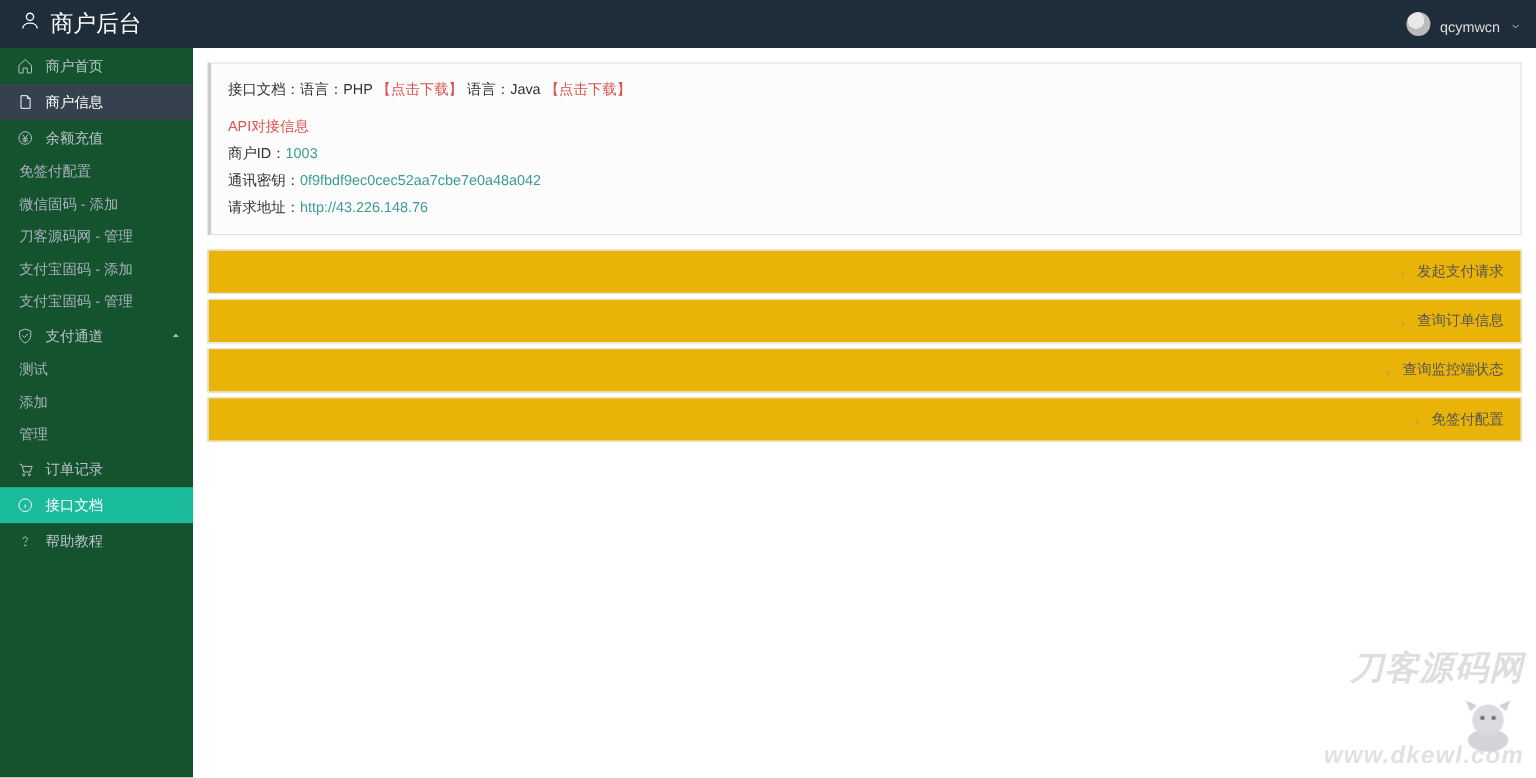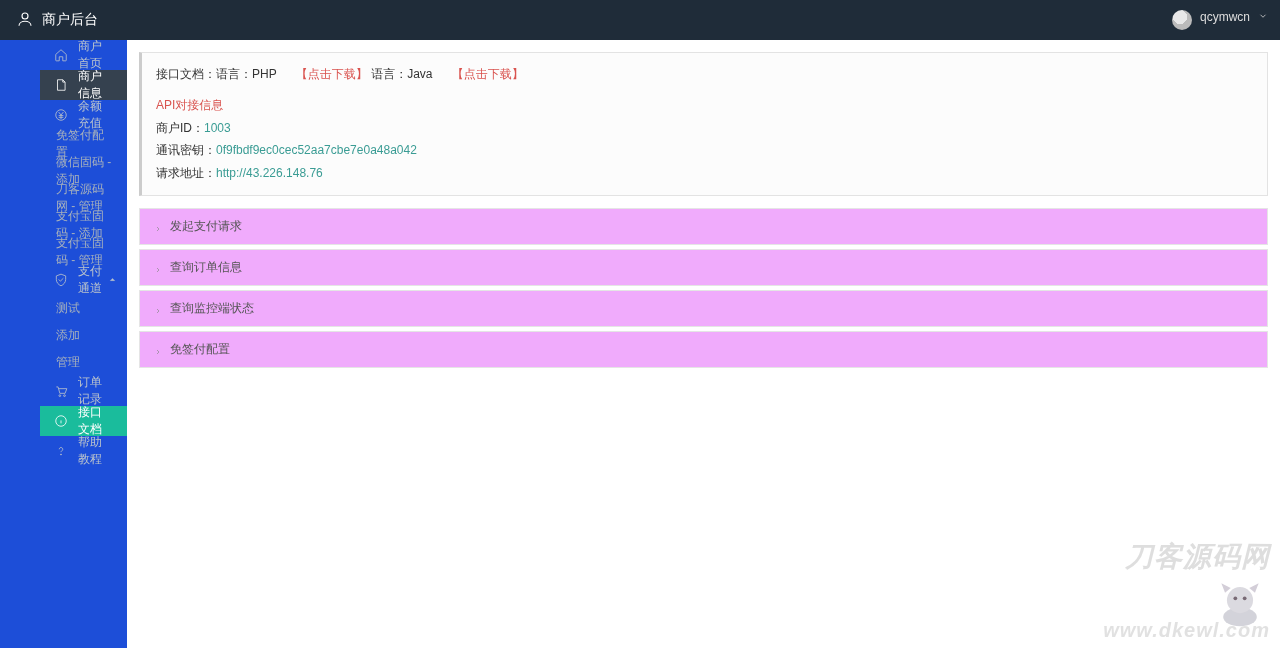--- a/index.html
+++ b/index.html
@@ -1,42 +1,42 @@
 <!DOCTYPE html>
 <html><head>
 <meta charset="utf-8">
 <style>
 * { margin: 0; padding: 0; box-sizing: border-box; }
 body { font-family: "Microsoft YaHei", Arial, sans-serif; font-size: 12px; background: #fff; color: #333; }
 
 .topbar { background: #1f2c39; height: 40px; display: flex; align-items: center; justify-content: space-between; padding: 0 12px 0 16px; color: #fff; }
-.brand { display: flex; align-items: center; gap: 8px; font-size: 14px; font-weight: 300; }
+.brand { display: flex; align-items: center; gap: 8px; font-size: 19px; font-weight: 300; }
 .brand svg { width: 18px; height: 18px; stroke: #fff; fill: none; stroke-width: 1.5; }
-.user { display: flex; align-items: flex-start; gap: 8px; font-size: 12px; color: #ddd; cursor: pointer; }
+.user { display: flex; align-items: flex-end; gap: 8px; font-size: 12px; color: #ddd; cursor: pointer; }
 .user .avatar { width: 20px; height: 20px; border-radius: 50%; background: radial-gradient(circle at 40% 35%, #e8e8e8 0 7px, #bbb 7px 100%); }
 .user svg { width: 10px; height: 10px; stroke: #ccc; fill: none; stroke-width: 2; }
 
 .layout { display: flex; height: calc(100vh - 40px); }
-.sidebar { width: 127px; background: #1d4ed8; color: #bac3cc; overflow-y: auto; padding-left: 40px; }
+.sidebar { width: 161px; background: #14532d; color: #bac3cc; overflow-y: auto; }
 .sidebar .item { display: flex; align-items: center; gap: 10px; padding: 0 14px; height: 30px; cursor: pointer; position: relative; font-size: 12px; color: #bac3cc; }
 .sidebar .item.active { background: #1abc9c; color: #fff; }
 .sidebar .item.selected { background: #35414f; color: #fff; }
 .sidebar .item.group .caret { position: absolute; right: 10px; }
 .sidebar .item .ic { width: 14px; height: 14px; display: inline-flex; align-items: center; justify-content: center; }
 .sidebar .item .ic svg { width: 14px; height: 14px; stroke: currentColor; fill: none; stroke-width: 1.4; }
 .sidebar .sub { padding: 0 14px 0 16px; height: 27px; display: flex; align-items: center; cursor: pointer; font-size: 12px; color: #a7b1bc; }
 .caret svg { width: 9px; height: 9px; stroke: currentColor; fill: currentColor; }
 
 .main { flex: 1; background: #fff; padding: 12px; overflow: auto; }
 .info-panel { border: 1px solid #e3e3e3; background: #fcfcfc; padding: 10px 14px; line-height: 1.9; font-size: 12px; border-left: 3px solid #ccc; }
 .info-panel .red { color: #d9534f; }
 .info-panel .teal { color: #3a9c94; }
-.info-panel a.dl { color: #d9534f; text-decoration: none; margin-left: 16px; }
+.info-panel a.dl { color: #d9534f; text-decoration: none; }
 .accordion { margin-top: 12px; }
-.acc-item { border: 1px solid #e5e5e5; background: #f0abfc; padding: 9px 14px; margin-bottom: 4px; cursor: pointer; font-size: 12px; color: #555; display: flex; align-items: center; gap: 8px; }
+.acc-item { border: 1px solid #e5e5e5; background: #eab308; padding: 9px 14px; margin-bottom: 4px; cursor: pointer; font-size: 12px; color: #555; display: flex; align-items: center; gap: 8px; justify-content: flex-end; }
 .acc-item .chev { width: 8px; height: 8px; }
 .acc-item .chev svg { width: 8px; height: 8px; stroke: #888; fill: none; stroke-width: 2; }
 
 .watermark { position: fixed; right: 10px; bottom: 6px; pointer-events: none; text-align: right; }
 .watermark .l1 { font-size: 28px; font-weight: 900; color: rgba(160,160,160,0.35); letter-spacing: 1px; font-style: italic; }
 .watermark .l2 { font-size: 20px; font-weight: 900; color: rgba(170,170,170,0.35); letter-spacing: 1px; font-style: italic; margin-top: 43px; }
 .mascot { position: fixed; right: 12px; bottom: 18px; width: 56px; height: 56px; pointer-events: none; opacity: 0.9; }
 </style>
 </head>
 <body>

